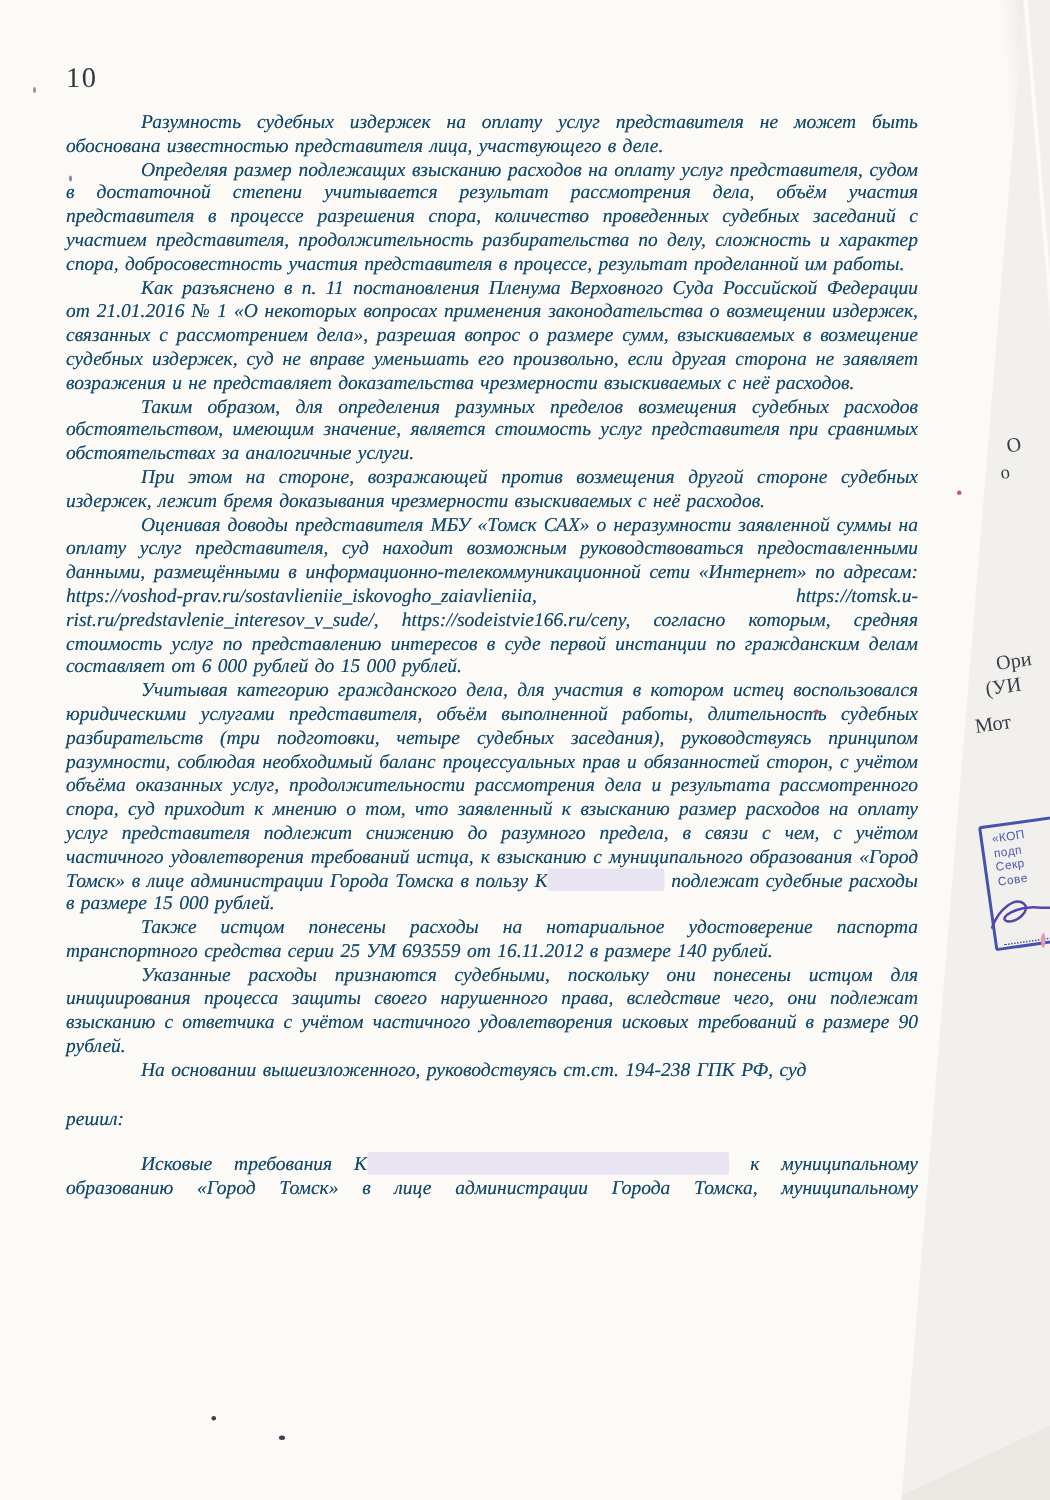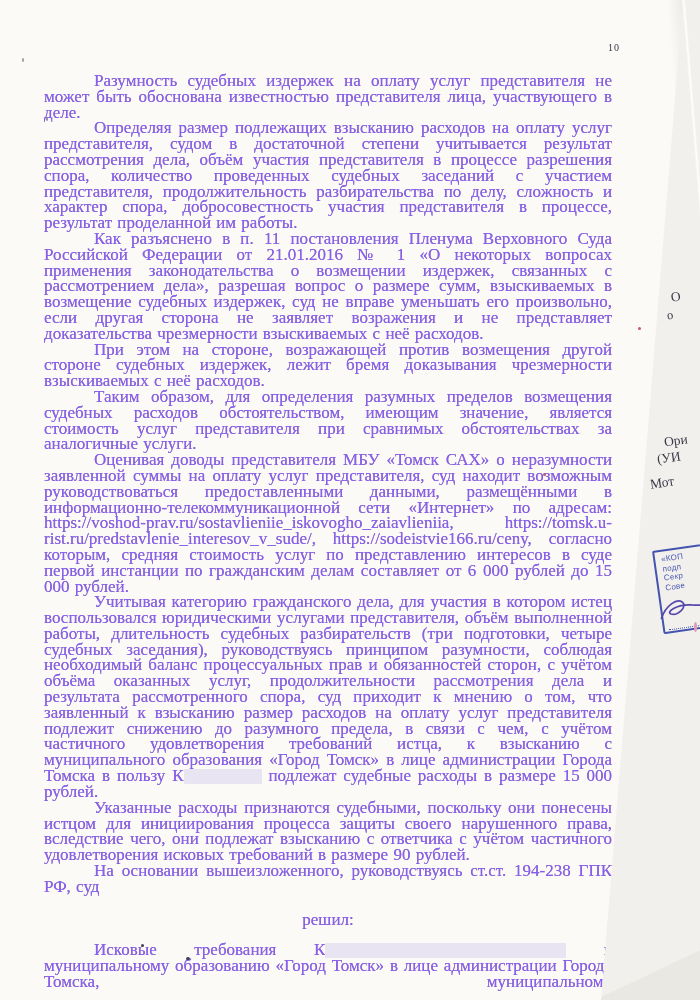--- a/index.html
+++ b/index.html
@@ -45,30 +45,31 @@
     transform:rotate(-4.7deg);transform-origin:0 0;
   }
   .under-corner{
     position:absolute;left:595px;top:946px;width:105px;height:54px;
     background:#eae8e3;
     clip-path:polygon(0 100%,100% 8%,100% 100%);
   }
   
   .page-number{
     position:absolute;left:44px;top:42px;width:576px;
-    text-align:right;font-size:10px;color:#353440;letter-spacing:1px;
+    text-align:left;font-size:19px;color:#353440;letter-spacing:1px;
   }
   .text-block{
     position:absolute;left:44px;top:73px;width:568px;
-    font-size:17px;line-height:15.8px;color:#8b5cf6;
+    font-size:13px;line-height:15.8px;color:#0c4a6e;
     text-align:justify;word-spacing:1px;
     text-shadow:0 0 .4px rgba(42,40,62,.55);
+    font-style:italic;
   }
   .para{margin:0;text-indent:50px;}
-  .center{text-align:center;text-indent:0;margin:17px 0 15px;}
+  .center{text-align:left;text-indent:0;margin:17px 0 15px;}
   .jlast{text-align-last:justify;}
   .redaction{
     display:inline-block;height:15px;vertical-align:-3px;
     background:#e8e4f1;border-radius:1px;
   }
   .artifact{position:absolute;border-radius:50%;}
 </style>
 </head>
 <body>
 
@@ -92,24 +93,25 @@
 </div>
 
 <div class="under-corner"></div>
 <div class="page">
   <div class="edge-shade"></div>
   <div class="page-number">10</div>
   <div class="text-block" id="textBlock">
       <p class="para">Разумность судебных издержек на оплату услуг представителя не может быть обоснована известностью представителя лица, участвующего в деле.</p>
       <p class="para">Определяя размер подлежащих взысканию расходов на оплату услуг представителя, судом в достаточной степени учитывается результат рассмотрения дела, объём участия представителя в процессе разрешения спора, количество проведенных судебных заседаний с участием представителя, продолжительность разбирательства по делу, сложность и характер спора, добросовестность участия представителя в процессе, результат проделанной им работы.</p>
       <p class="para">Как разъяснено в п. 11 постановления Пленума Верховного Суда Российской Федерации от 21.01.2016 № 1 «О некоторых вопросах применения законодательства о возмещении издержек, связанных с рассмотрением дела», разрешая вопрос о размере сумм, взыскиваемых в возмещение судебных издержек, суд не вправе уменьшать его произвольно, если другая сторона не заявляет возражения и не представляет доказательства чрезмерности взыскиваемых с неё расходов.</p>
+      <p class="para">Таким образом, для определения разумных пределов возмещения судебных расходов обстоятельством, имеющим значение, является стоимость услуг представителя при сравнимых обстоятельствах за аналогичные услуги.</p>
       <p class="para">При этом на стороне, возражающей против возмещения другой стороне судебных издержек, лежит бремя доказывания чрезмерности взыскиваемых с неё расходов.</p>
-      <p class="para">Таким образом, для определения разумных пределов возмещения судебных расходов обстоятельством, имеющим значение, является стоимость услуг представителя при сравнимых обстоятельствах за аналогичные услуги.</p>
       <p class="para">Оценивая доводы представителя МБУ «Томск САХ» о неразумности заявленной суммы на оплату услуг представителя, суд находит возможным руководствоваться предоставленными данными, размещёнными в информационно-телекоммуникационной сети «Интернет» по адресам: https://voshod-prav.ru/sostavlieniie_iskovogho_zaiavlieniia, https://tomsk.u-rist.ru/predstavlenie_interesov_v_sude/, https://sodeistvie166.ru/ceny, согласно которым, средняя стоимость услуг по представлению интересов в суде первой инстанции по гражданским делам составляет от 6 000 рублей до 15 000 рублей.</p>
       <p class="para">Учитывая категорию гражданского дела, для участия в котором истец воспользовался юридическими услугами представителя, объём выполненной работы, длительность судебных разбирательств (три подготовки, четыре судебных заседания), руководствуясь принципом разумности, соблюдая необходимый баланс процессуальных прав и обязанностей сторон, с учётом объёма оказанных услуг, продолжительности рассмотрения дела и результата рассмотренного спора, суд приходит к мнению о том, что заявленный к взысканию размер расходов на оплату услуг представителя подлежит снижению до разумного предела, в связи с чем, с учётом частичного удовлетворения требований истца, к взысканию с муниципального образования «Город Томск» в лице администрации Города Томска в пользу К<span class="redaction" style="width: 78px;"></span> подлежат судебные расходы в размере 15 000 рублей.</p>
+      <p class="para">Также истцом понесены расходы на нотариальное удостоверение паспорта транспортного средства серии 25 УМ 693559 от 16.11.2012 в размере 140 рублей.</p>
       <p class="para">Указанные расходы признаются судебными, поскольку они понесены истцом для инициирования процесса защиты своего нарушенного права, вследствие чего, они подлежат взысканию с ответчика с учётом частичного удовлетворения исковых требований в размере 90 рублей.</p>
       <p class="para">На основании вышеизложенного, руководствуясь ст.ст. 194-238 ГПК РФ, суд</p>
       <p class="para center">решил:</p>
       <p class="para jlast">Исковые требования К<span class="redaction" style="width: 241px;"></span> к муниципальному образованию «Город Томск» в лице администрации Города Томска, муниципальному</p>
     </div>
 </div>
 <div class="edge-light"></div>
 <div id="artifacts">
     <div class="artifact" style="left: 638px; top: 327px; width: 3px; height: 3px; background: rgb(201, 86, 106);"></div>
     <div class="artifact" style="left: 543px; top: 473px; width: 3px; height: 3px; background: rgb(192, 90, 100);"></div>

